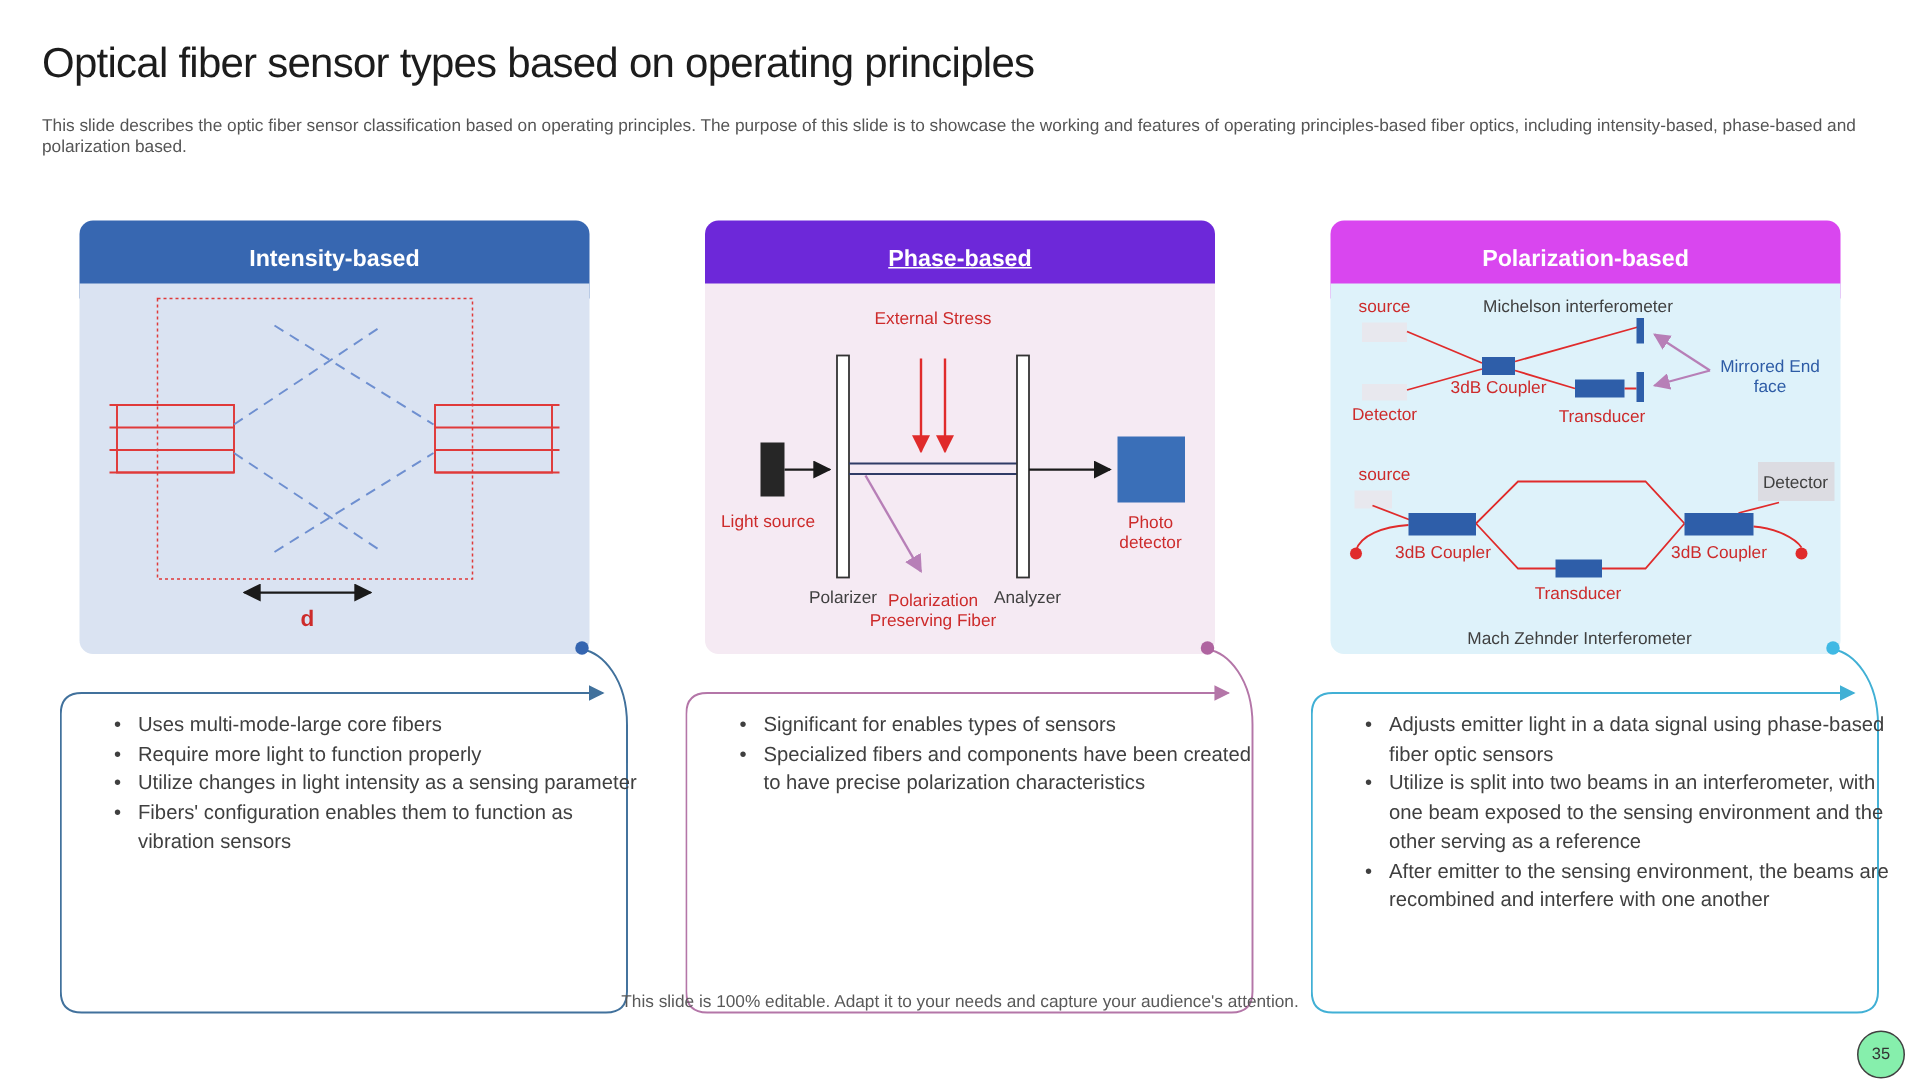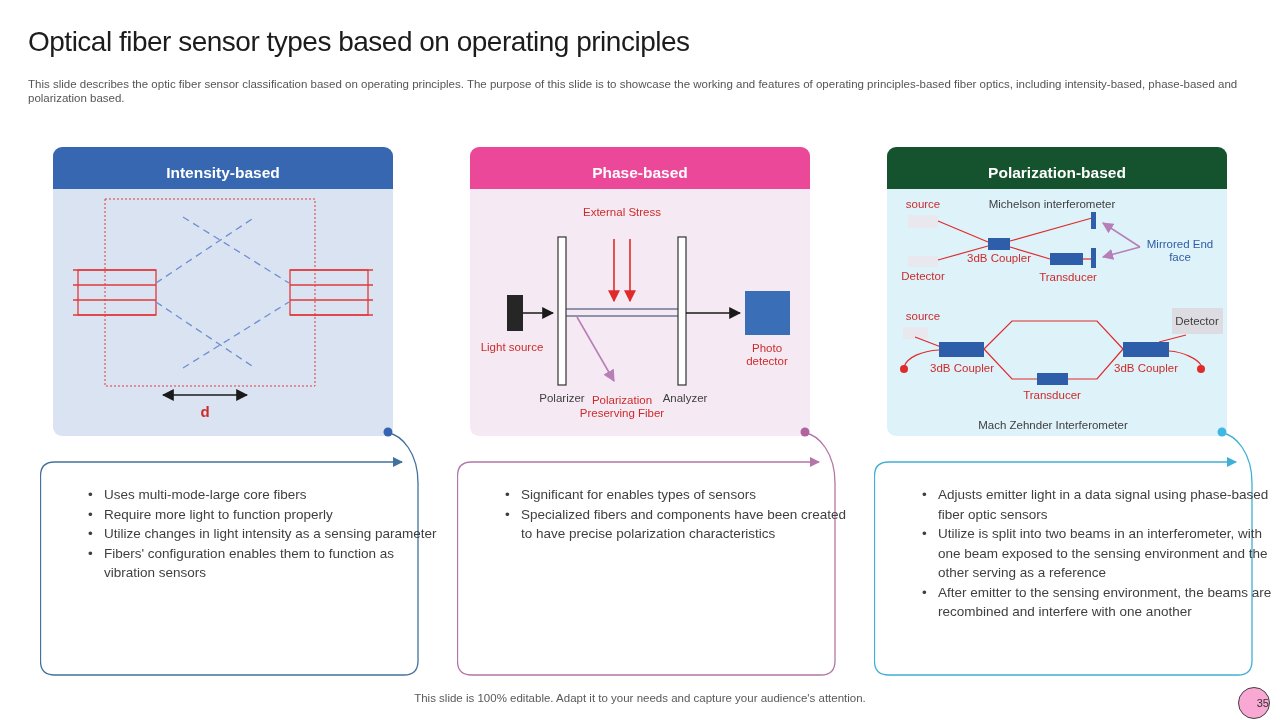--- a/index.html
+++ b/index.html
@@ -6,31 +6,31 @@
   .slide{position:relative;width:1280px;height:720px;background:#ffffff;overflow:hidden;
          font-family:"Liberation Sans", sans-serif;}
   .title{position:absolute;left:28px;top:26px;font-size:28px;font-weight:400;color:#1c1c1c;
          letter-spacing:-0.5px;}
   .subtitle{position:absolute;left:28px;top:78px;width:1210px;font-size:11.5px;color:#555;
             line-height:13.5px;}
   .panel-header{position:absolute;top:135px;width:340px;height:52px;border-radius:9px 9px 0 0;
                 color:#fff;font-size:15.5px;font-weight:700;text-align:center;line-height:52px;margin-top:12px;}
   .panel-body{position:absolute;top:189px;width:340px;height:247px;border-radius:0 0 9px 9px;}
   .h1c{background:#3767B1;} .b1c{background:#DAE3F2;}
-  .h2c{background:#ec4899;} .b2c{background:#F5EAF3;}
-  .h3c{background:#14532d;} .b3c{background:#DEF2FA;}
+  .h2c{background:#6d28d9;text-decoration:underline;} .b2c{background:#F5EAF3;}
+  .h3c{background:#d946ef;} .b3c{background:#DEF2FA;}
   .diagram{position:absolute;top:189px;width:340px;height:247px;}
   .callout{position:absolute;top:425px;width:390px;height:256px;}
-  .bullets{position:absolute;top:469px;width:352px;margin:16px;padding:0 0 0 16px;list-style:none;
+  .bullets{position:absolute;top:469px;width:352px;margin:4px;padding:0 0 0 16px;list-style:none;
            font-size:13.5px;color:#3f3f3f;line-height:19.5px;}
   .bullets li{position:relative;padding-left:18px;margin:0;}
   .bullets li::before{content:"\2022";position:absolute;left:2px;}
-  .footer{position:absolute;left:0;right:0;top:692px;text-align:center;font-size:11.5px;color:#595959;}
+  .footer{position:absolute;left:0;right:0;top:662px;text-align:center;font-size:11.5px;color:#595959;}
   .pagenum{position:absolute;left:1238px;top:687px;width:30px;height:30px;border:1.3px solid #404040;
-           border-radius:50%;text-align:right;line-height:30px;font-size:11px;color:#333;background:#f9a8d4;}
+           border-radius:50%;text-align:center;line-height:30px;font-size:11px;color:#333;background:#86efac;}
   svg text{font-family:"Liberation Sans", sans-serif;}
   .redlbl{fill:#CD2B2B;font-size:11.5px;}
   .graylbl{fill:#404040;font-size:11.5px;}
   .bluelbl{fill:#2E5CA6;font-size:11.5px;}
 </style>
 </head>
 <body>
 
 <div class="slide">
 

